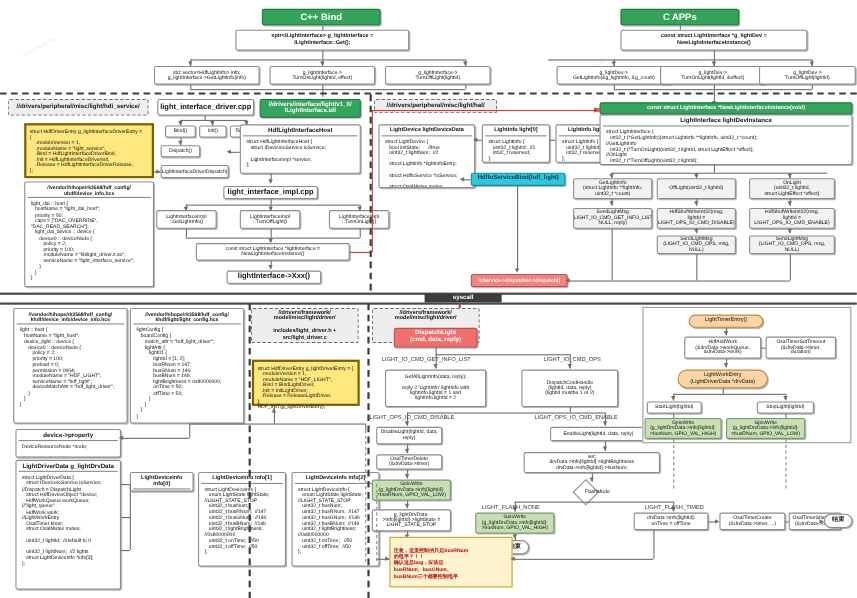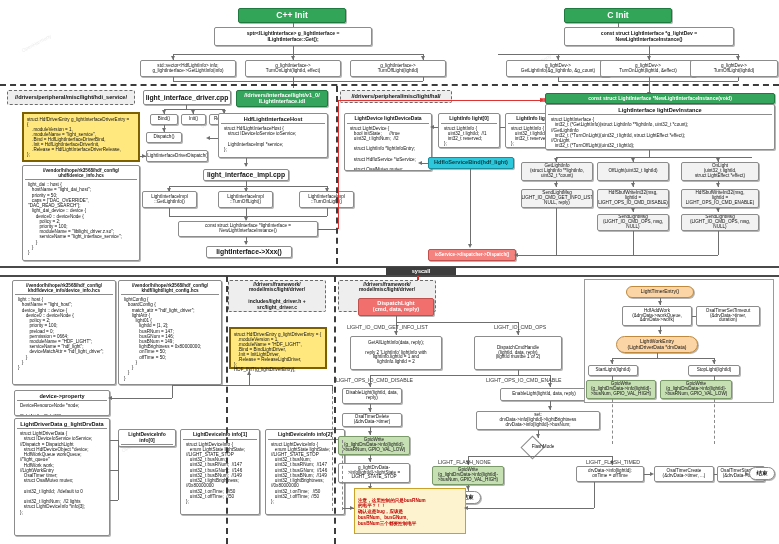--- a/index.html
+++ b/index.html
@@ -76,22 +76,22 @@
 <body>
 
 <div id="root">
 
   <div class="wm" style="left:20px;top:40px;">OpenHarmony</div>
   <div class="wm" style="left:200px;top:120px;">51CTO</div>
   <div class="wm" style="left:520px;top:60px;">OpenHarmony</div>
   <div class="wm" style="left:640px;top:330px;">51CTO</div>
   <div class="wm" style="left:120px;top:440px;">OpenHarmony</div>
 
-  <div class="abs box green t9 shadow" style="left:238px;top:8px;width:108px;height:15px;">C++ Init</div>
-  <div class="abs box green t9 shadow" style="left:564px;top:8px;width:108px;height:15px;">C Init</div>
+  <div class="abs box green t9 shadow" style="left:238px;top:8px;width:108px;height:15px;">C++ Bind</div>
+  <div class="abs box green t9 shadow" style="left:564px;top:8px;width:108px;height:15px;">C APPs</div>
 
   <div class="abs box t55 shadow" style="left:214px;top:27px;width:158px;height:19px;white-space:pre-line;font-weight:bold;">sptr&lt;ILightInterface&gt; g_lightInterface =
 ILightInterface::Get();</div>
   <div class="abs box t55 shadow" style="left:564px;top:27px;width:170px;height:19px;white-space:pre-line;font-weight:bold;">const struct LightInterface *g_lightDev =
 NewLightInterfaceInstance()</div>
 
   <div class="ln lnv" style="left:293px;top:23px;height:4px;"></div>
   <div class="ln lnv" style="left:618px;top:23px;height:4px;"></div>
   <div class="ln lnv" style="left:293px;top:46px;height:8px;"></div>
   <div class="ln lnv" style="left:649px;top:46px;height:8px;"></div>

